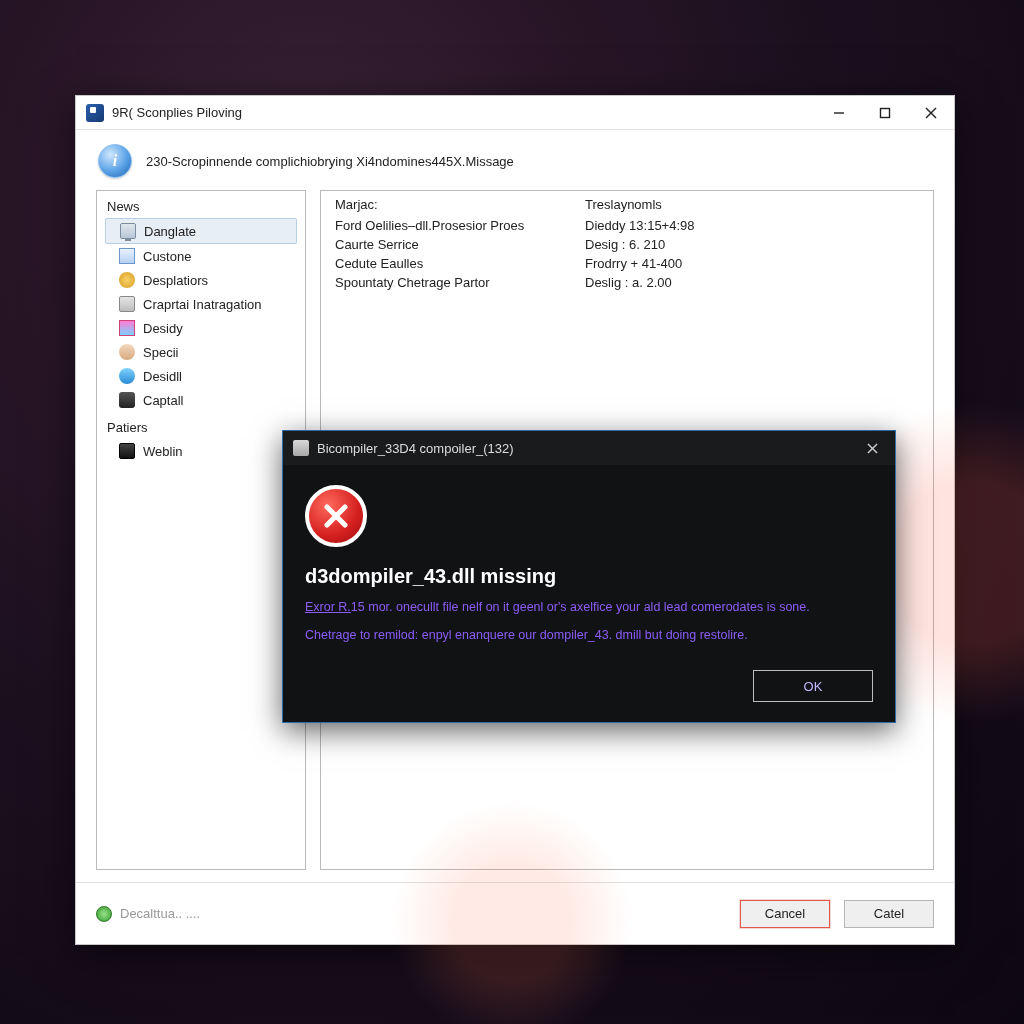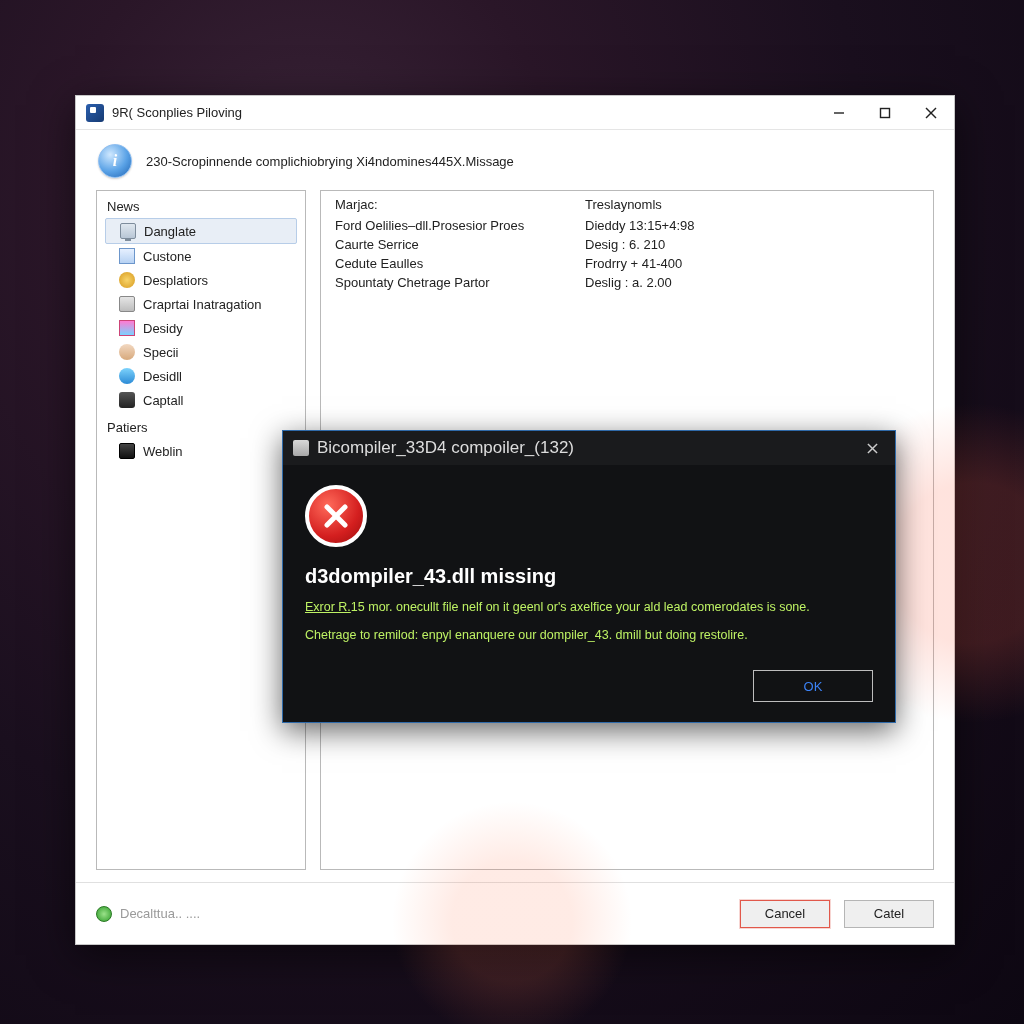--- a/index.html
+++ b/index.html
@@ -134,21 +134,21 @@
   left:282px; top:430px;
   width:614px;
   background:#111214;
   border:1px solid #2f6aa9;
   box-shadow:0 8px 28px rgba(0,0,0,.6);
   color:#e8e8e8;
   z-index:5;
 }
 .error-title {
   height:34px; background:#1a1b1d;
-  display:flex; align-items:center; padding:12px 10px; font-size:17px; color:#ddd;
+  display:flex; align-items:center; padding:12px 10px; font-size:13px; color:#ddd;
 }
 .error-title .dlg-icon {
   width:16px; height:16px; margin-right:8px;
   background:linear-gradient(#d8d8d8,#a8a8a8); border-radius:2px;
 }
 .error-title .spacer{flex:1;}
 .error-title .close { width:26px; height:26px; display:flex; align-items:center; justify-content:center; cursor:default;}
 .error-title .close svg{width:11px;height:11px;stroke:#ccc;stroke-width:1.6;}
 
 .error-body {
@@ -156,29 +156,29 @@
 }
 .error-icon {
   width:62px; height:62px; border-radius:50%;
   background:radial-gradient(circle at 35% 30%, #ff6a5a, #d41f1f 60%, #9c0e0e);
   border:4px solid #fff;
   display:flex; align-items:center; justify-content:center;
   flex:0 0 62px;
 }
 .error-icon svg{width:30px;height:30px;stroke:#fff;stroke-width:5;stroke-linecap:round;}
 .error-text h2 { font-size:20px; font-weight:600; margin-bottom:10px; color:#fff;}
-.error-text p { font-size:12.5px; line-height:1.45; color:#bef264; margin-bottom:10px;}
+.error-text p { font-size:12.5px; line-height:1.45; color:#8b5cf6; margin-bottom:10px;}
 .error-text .u { text-decoration:underline; }
 
 .error-footer {
   display:flex; justify-content:flex-end; padding:10px 22px 20px 22px;
 }
 .dlg-btn {
   min-width:120px; height:32px;
-  background:transparent; border:1.5px solid #bdbdbd; color:#3b82f6;
+  background:transparent; border:1.5px solid #bdbdbd; color:#c4b5fd;
   font-size:13px; display:flex; align-items:center; justify-content:center;
   cursor:default;
 }
 </style>
 </head>
 <body>
 
 <div class="main-window">
 
   <div class="titlebar">

